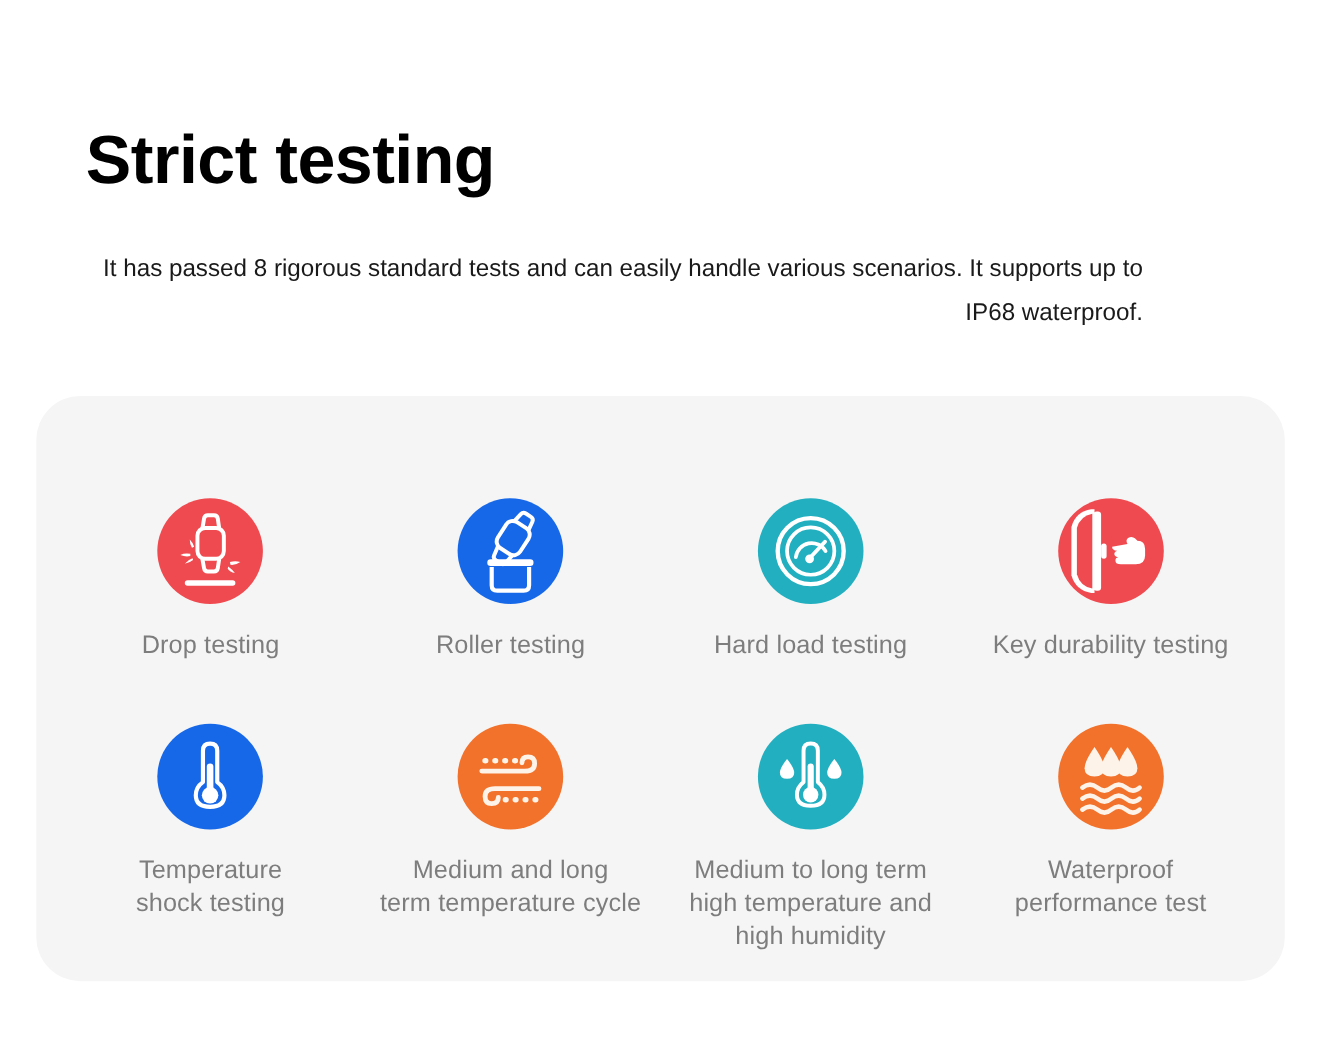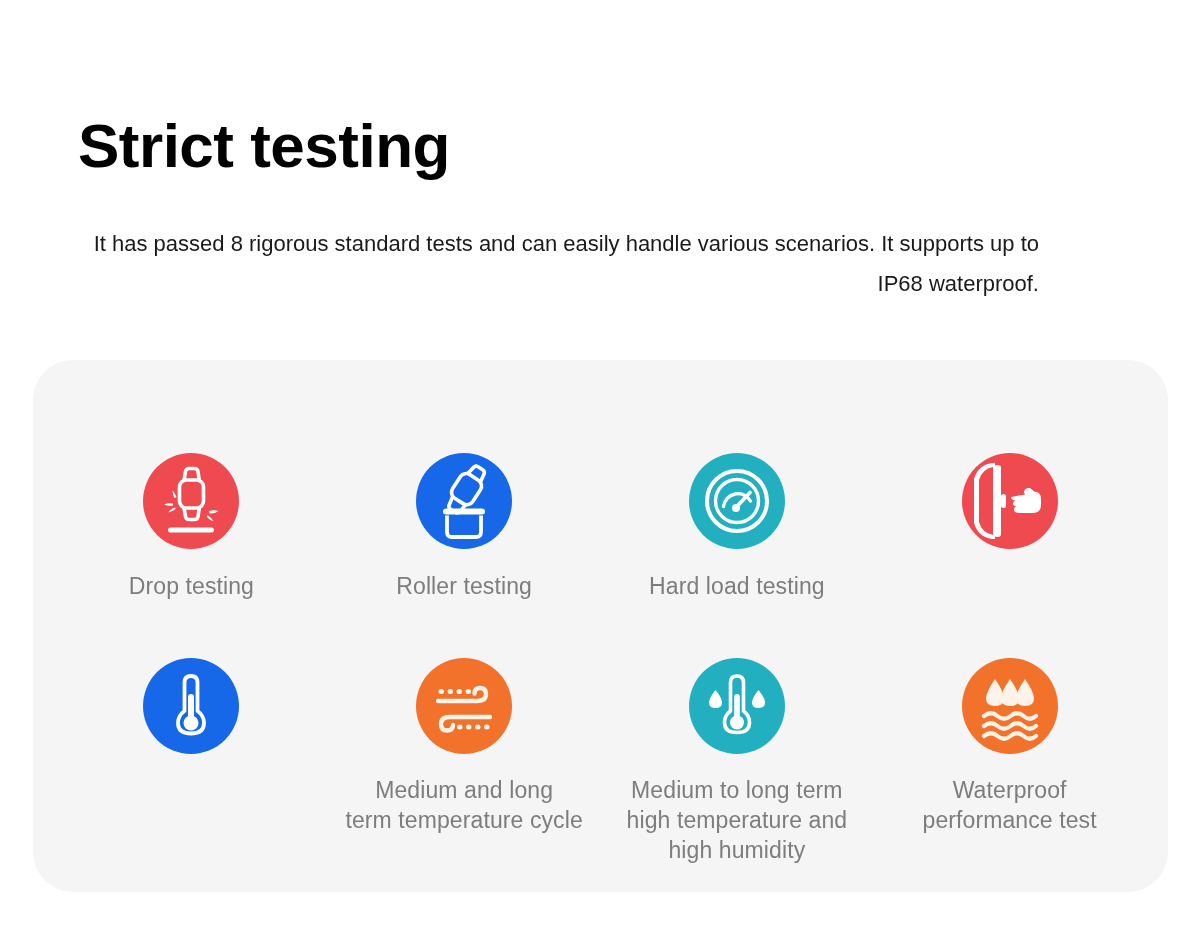--- a/index.html
+++ b/index.html
@@ -179,33 +179,36 @@
               <path d="M31 14 Q20 16 17 27 L17 69 Q20 80 31 82 L31 14 Z" fill="#ef4a4f"></path>
               <rect x="32" y="12" width="7" height="72" rx="3" fill="#ffffff"></rect>
               <rect x="39" y="41" width="5" height="14" rx="2.5" fill="#ffffff"></rect>
 
               <path d="M49 44 L63 41.5 Q61 38 63.5 36 Q67 34 70 36.5 L72 38.5 Q79 38.5 79 46 L79 52
                        Q79 60 70.5 60 L57 60 Q52 60 52 56.5 Q52 54 54.5 53.5 Q51 53 51 50.5
                        Q51 48.3 53.5 47.6 Q49 47.4 49 44 Z" fill="#ffffff"></path>
             </svg>
           </span>
         </div>
+        <div class="cell-label">Key durability testing</div>
       </div>
 
       <div class="cell row2">
         <div class="icon-circle" style="background:#1668e8">
           <span>
             <svg width="96" height="96" viewBox="0 0 96 96" fill="none">
               <path d="M48 18 Q41.5 18 41.5 24.5 L41.5 53 Q35 57.5 35 65 Q35 75.5 48 75.5
                        Q61 75.5 61 65 Q61 57.5 54.5 53 L54.5 24.5 Q54.5 18 48 18 Z" stroke="#ffffff" stroke-width="3.8" fill="none" stroke-linejoin="round"></path>
               <circle cx="48" cy="65" r="7.5" fill="#ffffff"></circle>
               <rect x="45" y="36" width="6" height="26" rx="3" fill="#ffffff"></rect>
             </svg>
           </span>
         </div>
+        <div class="cell-label">Temperature
+shock testing</div>
       </div>
 
       <div class="cell row2">
         <div class="icon-circle" style="background:#f2712b">
           <span>
             <svg width="96" height="96" viewBox="0 0 96 96" fill="none">
               <g stroke="#fdf3e8" stroke-width="4.4" stroke-linecap="round" fill="none">
 
                 <path d="M22 43 L61 43 Q70 43 70 36 Q70 30 64 30 Q58.5 30 58.5 35.5"></path>
 

